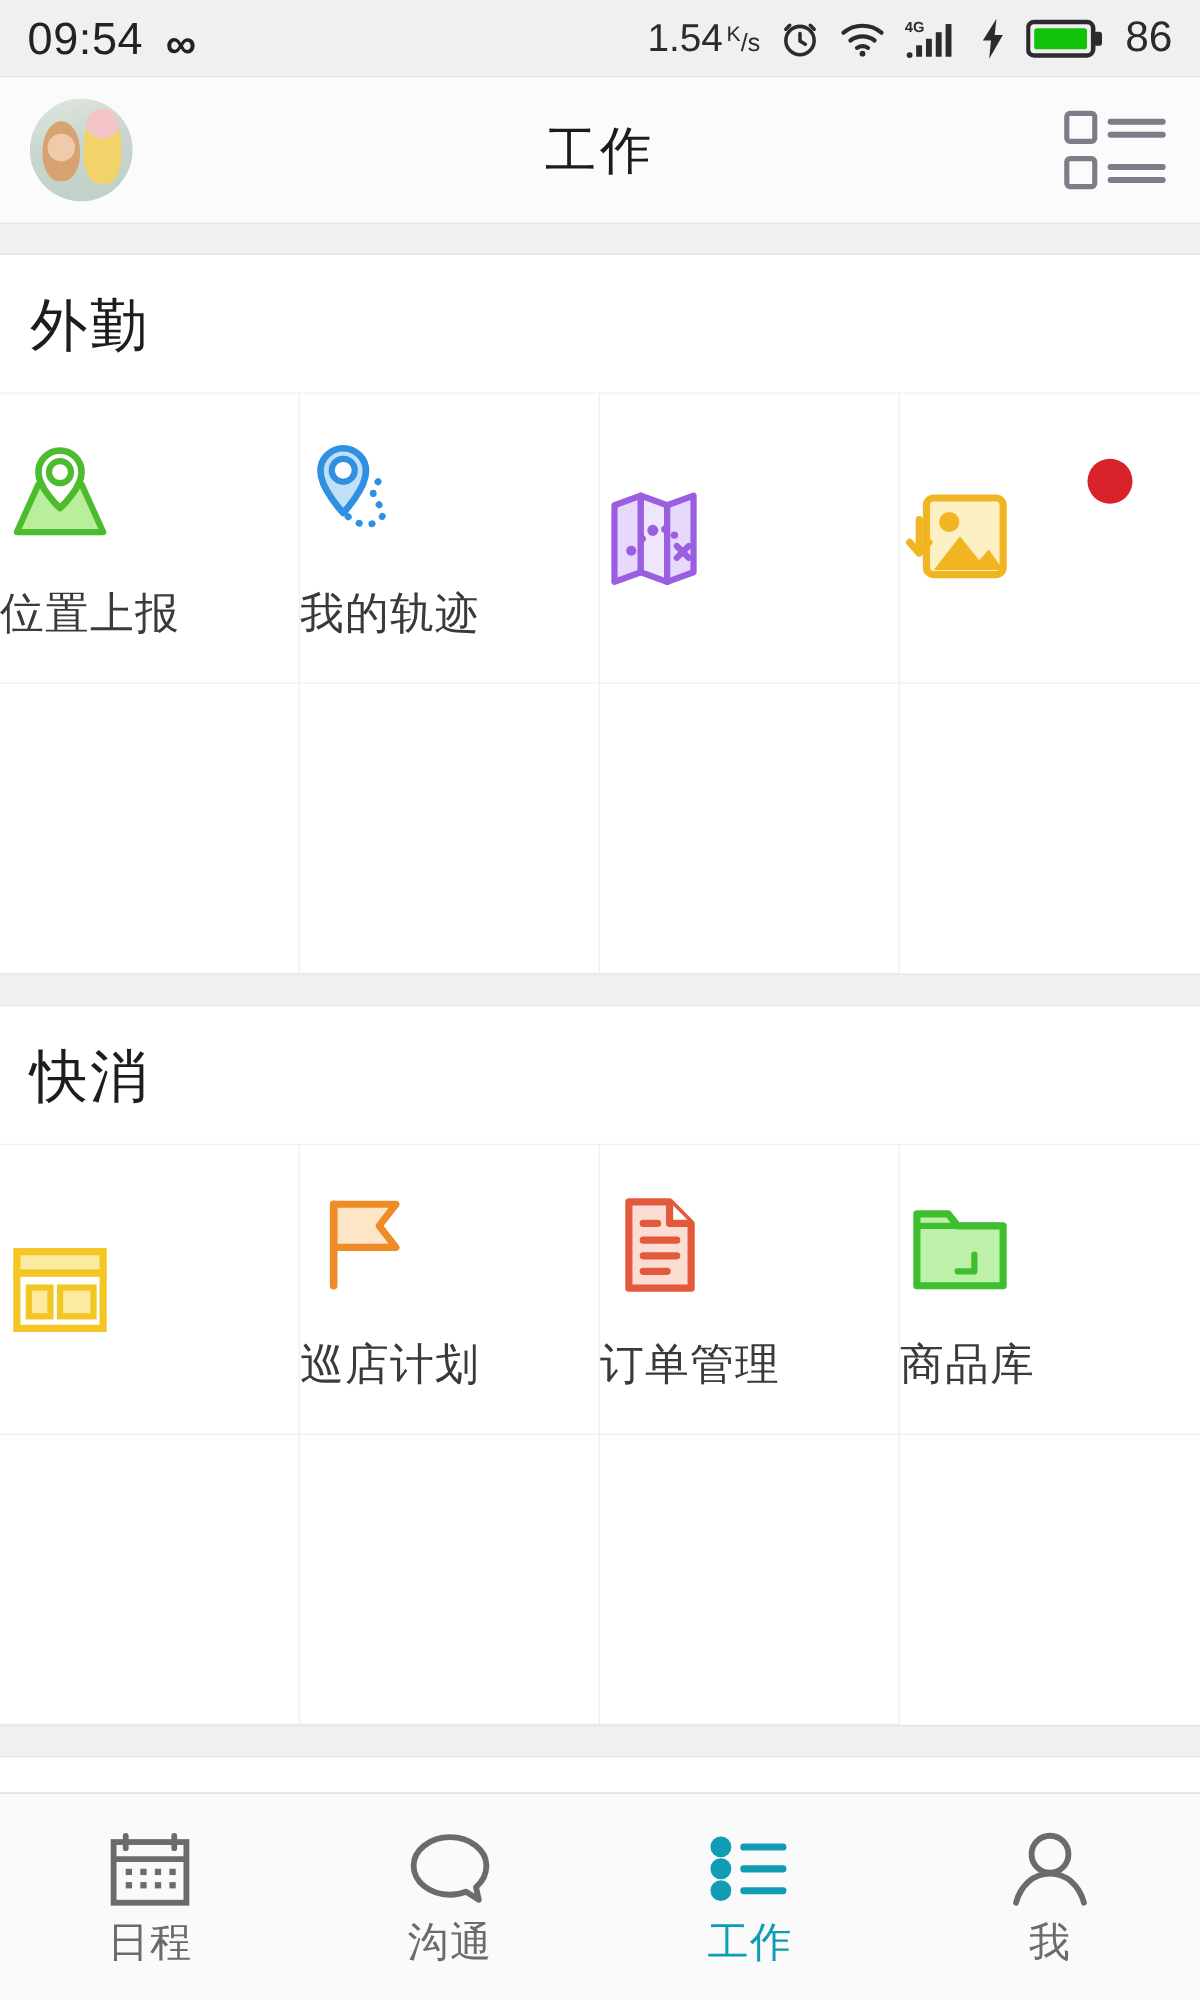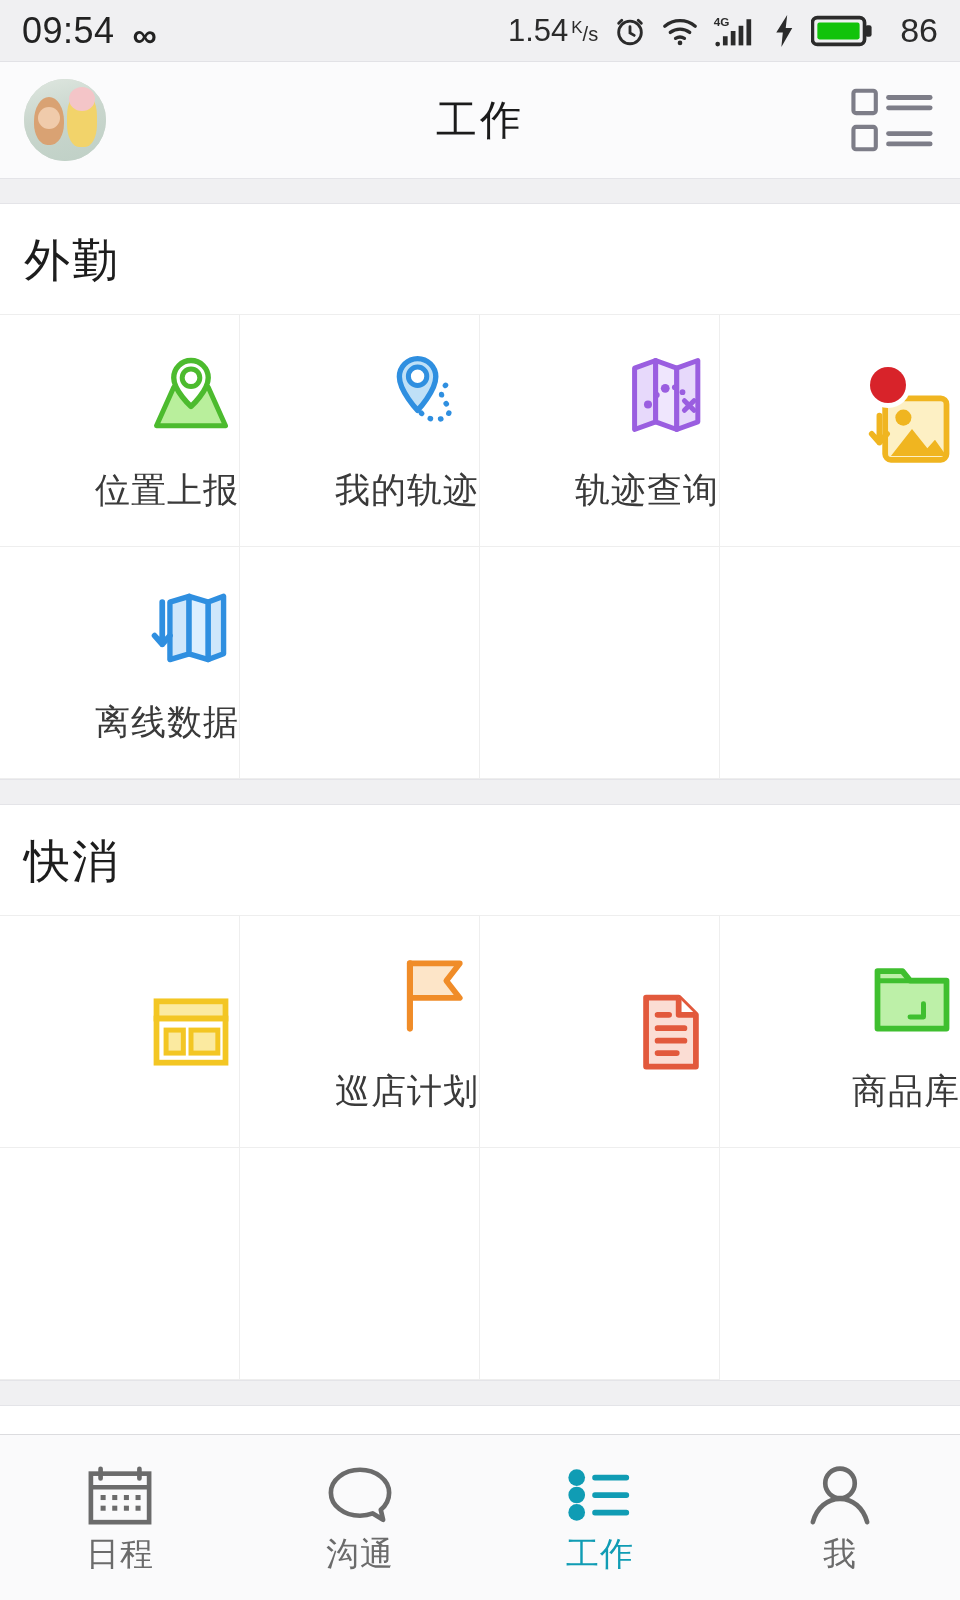--- a/index.html
+++ b/index.html
@@ -15,21 +15,21 @@
     height:62px; background:#f0f0f2; display:flex; align-items:center;
     padding:0 22px; flex:0 0 62px; border-bottom:1px solid #e2e2e6;
   }
   .sb-left{ display:flex; align-items:flex-end; gap:18px; }
   .sb-time{ font-size:36px; color:#222; letter-spacing:.5px; }
   .sb-inf{ font-size:34px; color:#222; font-weight:700; line-height:1; }
   .sb-right{ margin-left:auto; display:flex; align-items:center; gap:15px; }
   .sb-speed{ font-size:31px; color:#2b2b2b; display:flex; align-items:baseline; }
   .sb-speed .unit{ font-size:20px; margin-left:3px; }
   .sb-speed .unit sup{ font-size:17px; }
-  .sb-bat-num{ font-size:34px; color:#2b2b2b; margin-left:12px; }
+  .sb-bat-num{ font-size:34px; color:#2b2b2b; margin-left:2px; }
 
   
   .header{
     flex:0 0 116px; background:#fbfbfc; display:flex; align-items:center;
     padding:0 24px; position:relative;
   }
   .avatar{
     width:82px; height:82px; border-radius:50%; overflow:hidden;
     background:#cfd8cf; position:relative; flex:0 0 82px;
   }
@@ -61,21 +61,21 @@
   .body{ flex:1 1 auto; overflow:hidden; background:#f0f0f2; display:flex; flex-direction:column; }
   .gap{ height:26px; background:#f0f0f2; flex:0 0 26px; border-top:1px solid #e4e4e8; border-bottom:1px solid #e4e4e8; }
   .section{ background:#ffffff; }
   .sec-title{
     font-size:46px; color:#1d1d1d; padding:26px 24px 22px 24px;
     letter-spacing:2px;
   }
   .grid{ display:flex; flex-wrap:wrap; border-top:1px solid #eeeeee; }
   .cell{
     width:25%; height:232px; display:flex; flex-direction:column;
-    align-items:flex-end; justify-content:center;
+    align-items:flex-start; justify-content:center;
     border-right:1px solid #eeeeee; border-bottom:1px solid #eeeeee;
     background:#fff; position:relative;
   }
   .cell.empty{ border-right:1px solid #eeeeee; }
   .cell:nth-child(4n){ border-right:none; }
   .icon-wrap{ width:96px; height:96px; display:flex; align-items:center; justify-content:center; position:relative; }
   .cell-label{ margin-top:24px; font-size:35px; color:#3a3a3a; letter-spacing:1px; }
   .badge{
     position:absolute; width:36px; height:36px; border-radius:50%;
     background:#d8232a; right:54px; top:52px;
@@ -199,46 +199,34 @@
               <path d="M16 6l11 4v32l-11-4z" fill="#efe6fd" stroke="#9a5ee0" stroke-width="2.6" stroke-linejoin="round"></path>
               <path d="M27 10l11-4v32l-11 4z" fill="#e7d9fb" stroke="#9a5ee0" stroke-width="2.6" stroke-linejoin="round"></path>
               <circle cx="12" cy="29" r="2.1" fill="#9a5ee0"></circle>
               <circle cx="16.5" cy="24" r="1.6" fill="#9a5ee0"></circle>
               <circle cx="21" cy="20.5" r="2.3" fill="#9a5ee0"></circle>
               <circle cx="26" cy="20" r="1.5" fill="#9a5ee0"></circle>
               <circle cx="30" cy="22.5" r="1.5" fill="#9a5ee0"></circle>
               <path d="M31 27l5 5M36 27l-5 5" stroke="#9a5ee0" stroke-width="2.6" stroke-linecap="round"></path>
             </svg>
           </div>
-          <div class="cell-label">轨迹查询</div>
         </div>
 
         <div class="cell">
           <div class="icon-wrap">
             <svg width="92" height="92" viewBox="0 0 48 48">
               <rect x="10" y="7" width="32" height="32" rx="3" fill="#fdf0c4" stroke="#f0b520" stroke-width="3"></rect>
               <circle cx="19.5" cy="17" r="4.2" fill="#f0b520"></circle>
               <path d="M13 37l11-14 8 10 4-4.5 6 8.5z" fill="#f0b520"></path>
               <path d="M7 16v14M7 30l-4-4.5M7 30l4-4.5" stroke="#f0b520" stroke-width="3" fill="none" stroke-linecap="round" stroke-linejoin="round"></path>
             </svg>
           </div>
           <div class="badge"></div>
         </div>
 
-        <div class="cell">
-          <div class="icon-wrap">
-            <svg width="92" height="92" viewBox="0 0 48 48">
-              <path d="M13 11l10-3v30l-10 3z" fill="#cfe7fb" stroke="#2f8fe0" stroke-width="2.8" stroke-linejoin="round"></path>
-              <path d="M23 8l10 3v30l-10-3z" fill="#dcefff" stroke="#2f8fe0" stroke-width="2.8" stroke-linejoin="round"></path>
-              <path d="M33 11l8-3v30l-8 3z" fill="#cfe7fb" stroke="#2f8fe0" stroke-width="2.8" stroke-linejoin="round"></path>
-              <path d="M9 11v22M9 33l-4-4.5M9 33l4-4.5" stroke="#2f8fe0" stroke-width="3" fill="none" stroke-linecap="round" stroke-linejoin="round"></path>
-            </svg>
-          </div>
-          <div class="cell-label">离线数据</div>
-        </div>
 
         <div class="cell empty"></div>
         <div class="cell empty"></div>
         <div class="cell empty"></div>
       </div>
     </div>
 
     <div class="gap"></div>
 
     <div class="section">
@@ -267,20 +255,21 @@
         </div>
 
         <div class="cell">
           <div class="icon-wrap">
             <svg width="92" height="92" viewBox="0 0 48 48">
               <path d="M11 6h17l9 9v27H11z" fill="#fbddd4" stroke="#e2593c" stroke-width="3" stroke-linejoin="round"></path>
               <path d="M28 6v9h9" fill="#ffffff" stroke="#e2593c" stroke-width="3" stroke-linejoin="round"></path>
               <path d="M17 15h6M17 22h14M17 28.5h14M17 35h10" stroke="#e2593c" stroke-width="3" stroke-linecap="round"></path>
             </svg>
           </div>
+          <div class="cell-label">订单管理</div>
         </div>
 
 
         <div class="cell">
           <div class="icon-wrap">
             <svg width="92" height="92" viewBox="0 0 48 48">
               <path d="M6 11h13l4 5h19v25H6z" fill="#bdf0a8" stroke="#3fbf2f" stroke-width="3" stroke-linejoin="round"></path>
               <path d="M6 16h36" stroke="#3fbf2f" stroke-width="2.6"></path>
               <path d="M30 28v7h-7" fill="none" stroke="#3fbf2f" stroke-width="2.6" stroke-linecap="round" stroke-linejoin="round"></path>
             </svg>

